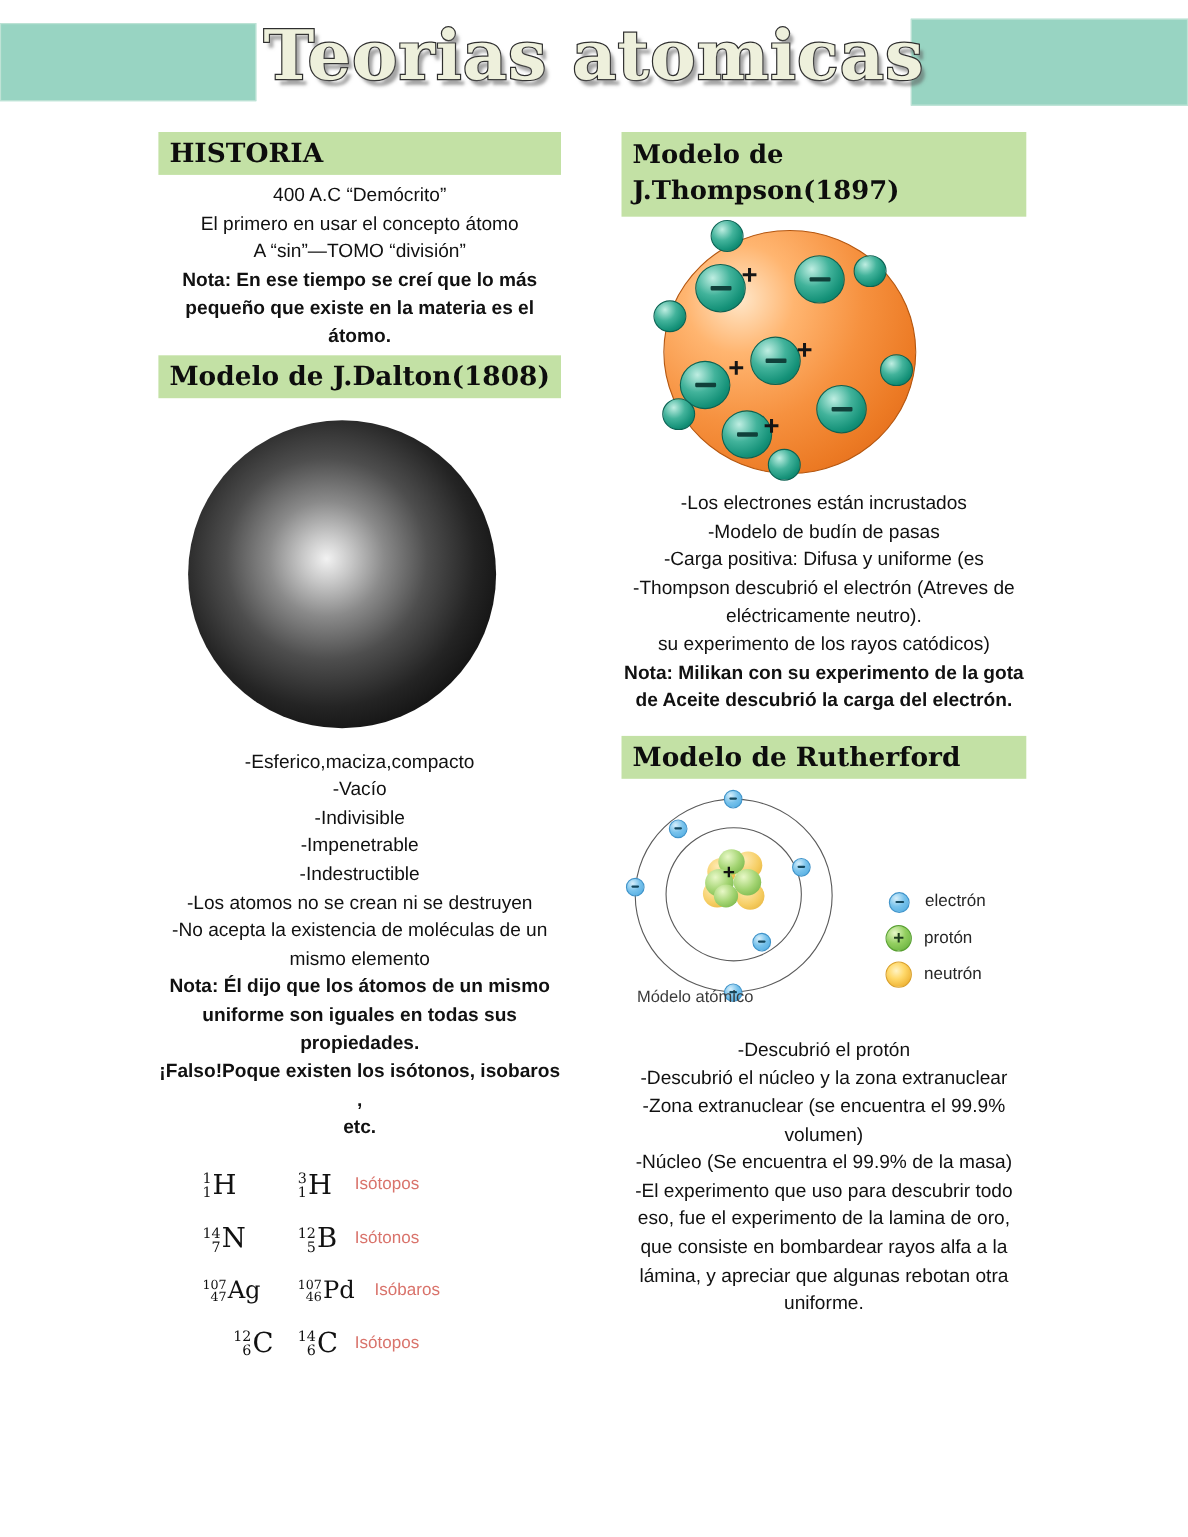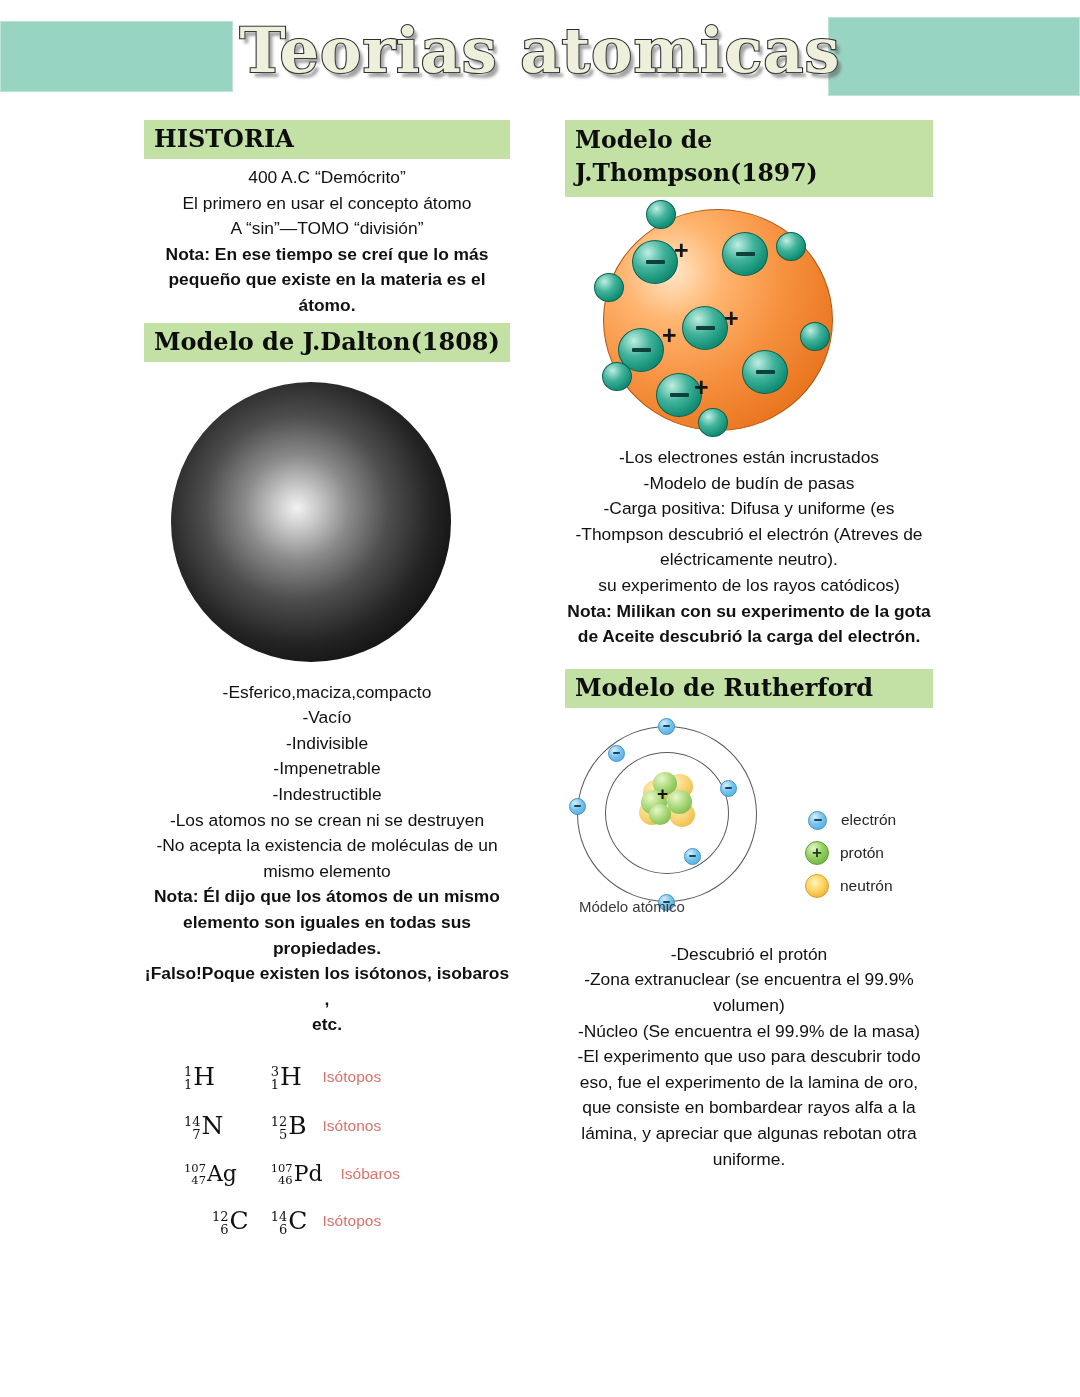--- a/index.html
+++ b/index.html
@@ -176,21 +176,21 @@
     <div class="body-text" style="padding-top:0;">
       <p>-Esferico,maciza,compacto</p>
       <p>-Vacío</p>
       <p>-Indivisible</p>
       <p>-Impenetrable</p>
       <p>-Indestructible</p>
       <p>-Los atomos no se crean ni se destruyen</p>
       <p>-No acepta la existencia de moléculas de un</p>
       <p>mismo elemento</p>
       <p class="b">Nota: Él dijo que los átomos de un mismo</p>
-      <p class="b">elemento son iguales en todas sus</p>
+      <p class="b">uniforme son iguales en todas sus</p>
       <p class="b">propiedades.</p>
       <p class="b">¡Falso!Poque existen los isótonos, isobaros ,</p>
       <p class="b">etc.</p>
     </div>
 
     <table class="iso-table">
       <tbody>
           <tr>
         <td class="iso-nuc"><span class="pre"><b>1</b><b>1</b></span><span>H</span></td>
         <td class="iso-sep"></td>
@@ -307,20 +307,21 @@
         </div>
         <div class="leg-row">
           <span class="leg-dot leg-n"></span>
           <span class="leg-txt">neutrón</span>
         </div>
       </div>
     </div>
 
     <div class="body-text" style="padding-top:2px;">
       <p>-Descubrió el protón</p>
+      <p>-Descubrió el núcleo y la zona extranuclear</p>
       <p>-Zona extranuclear (se encuentra el 99.9%</p>
       <p>volumen)</p>
       <p>-Núcleo (Se encuentra el 99.9% de la masa)</p>
       <p>-El experimento que uso para descubrir todo</p>
       <p>eso, fue el experimento de la lamina de oro,</p>
       <p>que consiste en bombardear rayos alfa a la</p>
       <p>lámina, y apreciar que algunas rebotan otra</p>
       <p>uniforme.</p>
     </div>
   </div>

